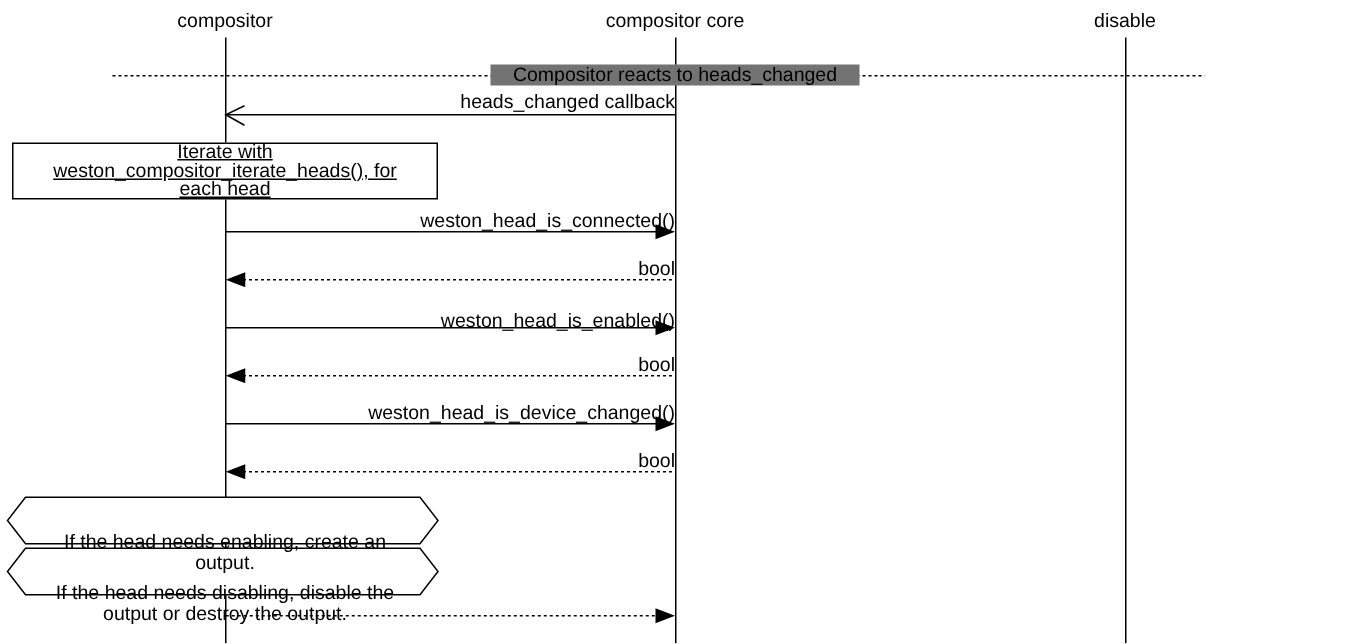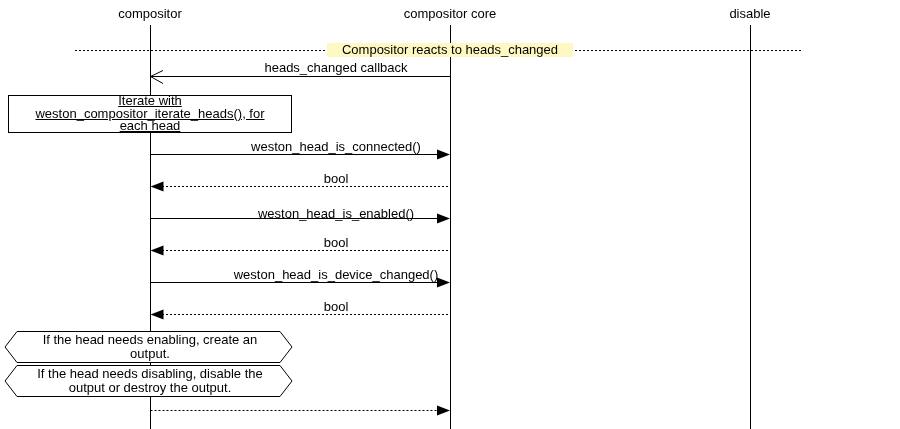--- a/index.html
+++ b/index.html
@@ -23,30 +23,29 @@
     line-height: 15px;
   }
   .divider-label {
     position: absolute;
     top: 43px;
     left: 327px;
     width: 246px;
     height: 14px;
     line-height: 14px;
     text-align: center;
-    background: #fef9c3;
+    background: #737373;
   }
   .msg-label {
     position: absolute;
     left: 150px;
     width: 300px;
-    text-align: center;
+    text-align: right;
     height: 14px;
     line-height: 14px;
-    margin-left: 36px;
   }
   .note-box {
     position: absolute;
     left: 8px;
     top: 95px;
     width: 284px;
     height: 38px;
     box-sizing: border-box;
     border: 1px solid #000000;
     background: #ffffff;
@@ -61,20 +60,21 @@
     line-height: 12.5px;
     text-decoration: underline;
   }
   .hex-label {
     position: absolute;
     left: 20px;
     width: 260px;
     text-align: center;
     white-space: pre-line;
     line-height: 14px;
+    margin-top: 21px;
   }
   .hex-label.one { top: 333px; }
   .hex-label.two { top: 367px; }
 </style>
 </head>
 <body>
 
 <div class="canvas">
 
   <svg class="wires" viewBox="0 0 900 429" xmlns="http://www.w3.org/2000/svg">

